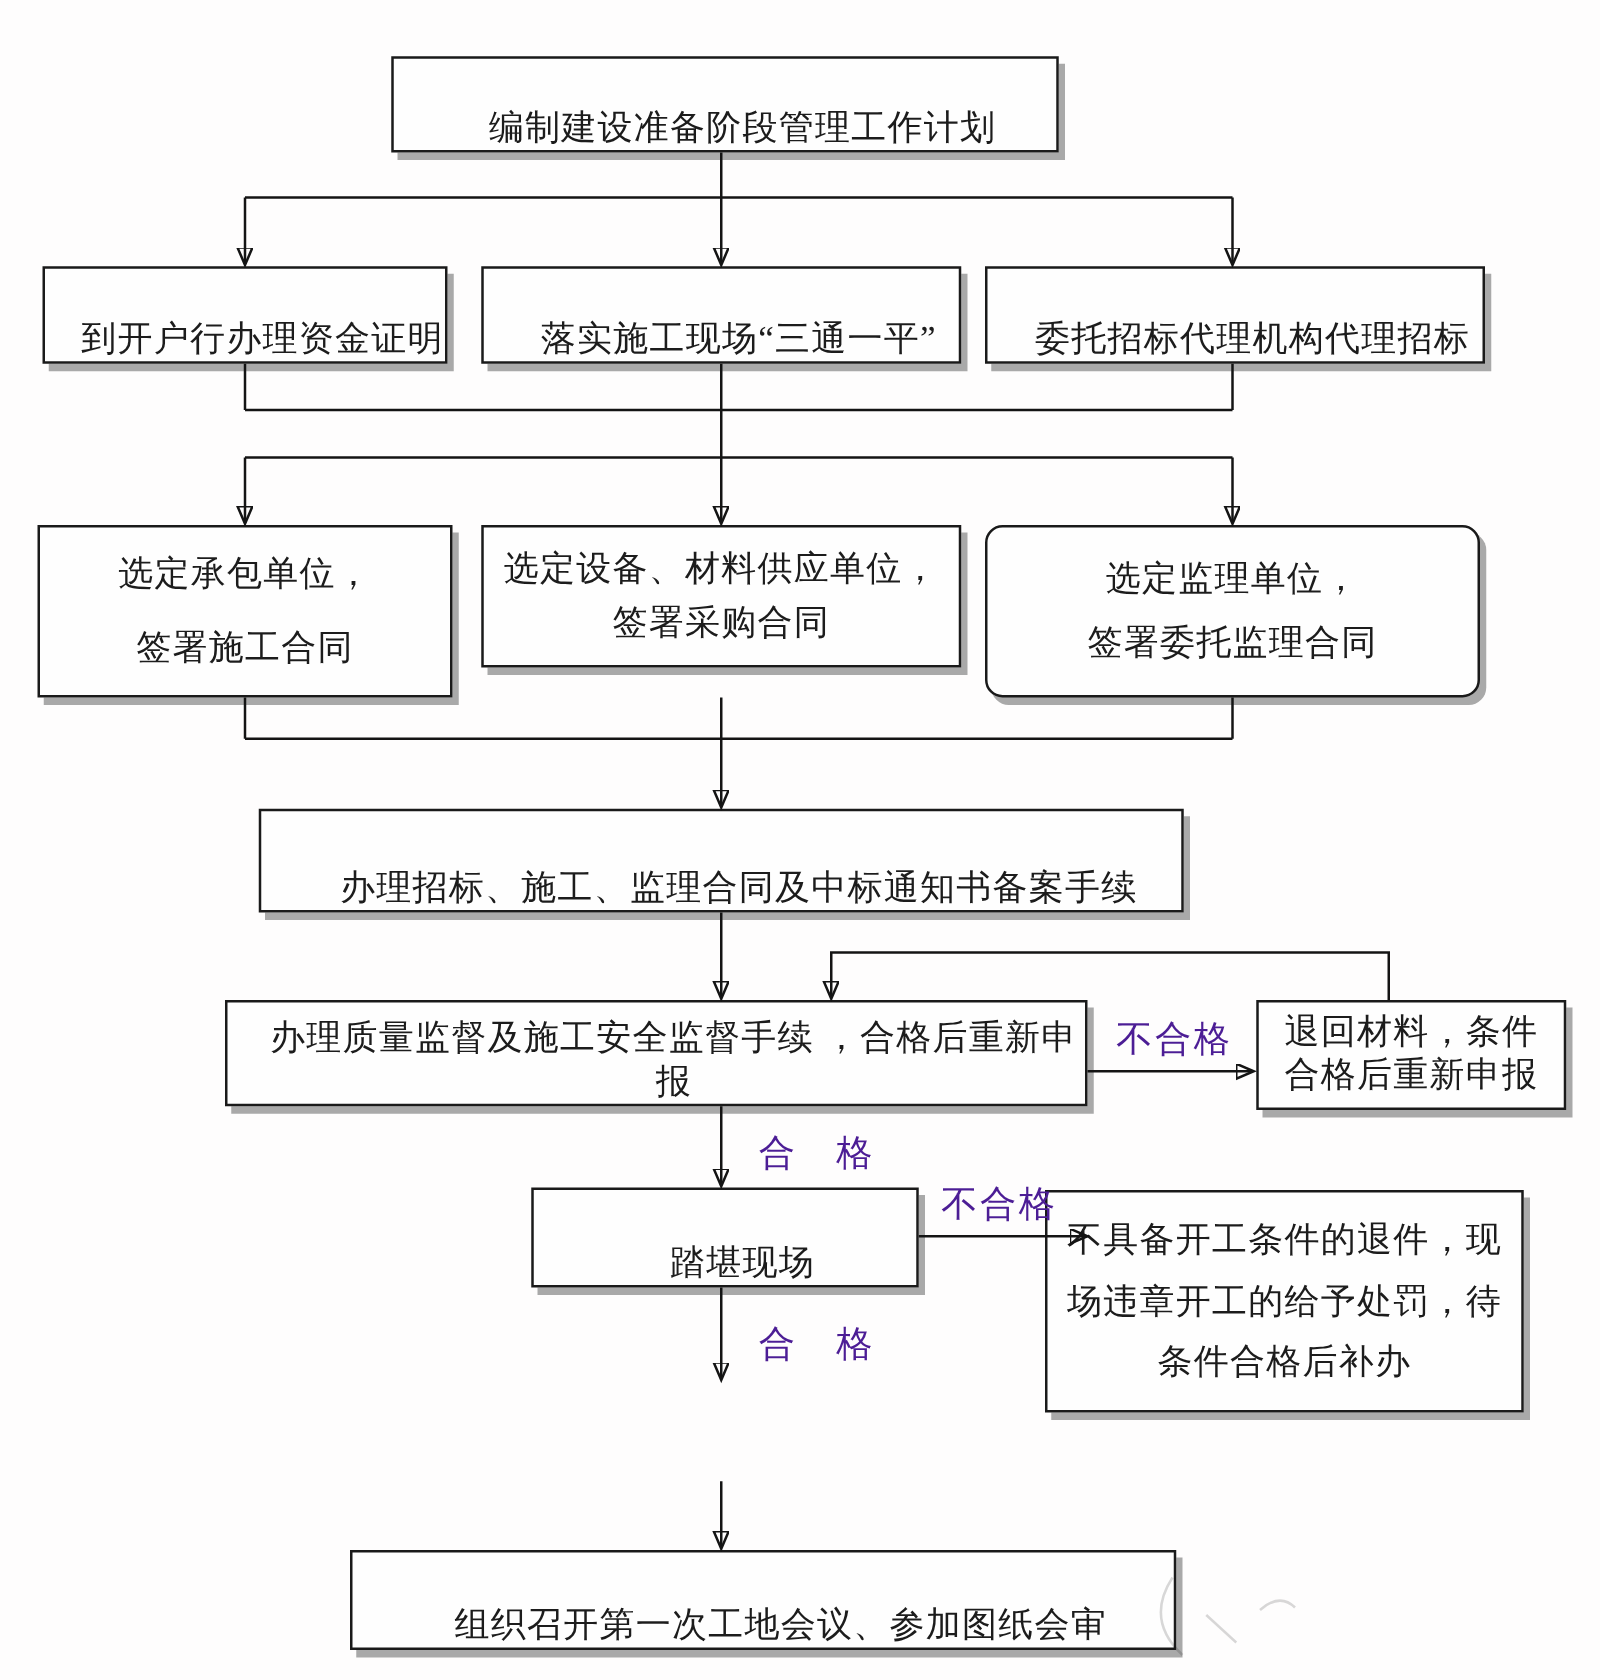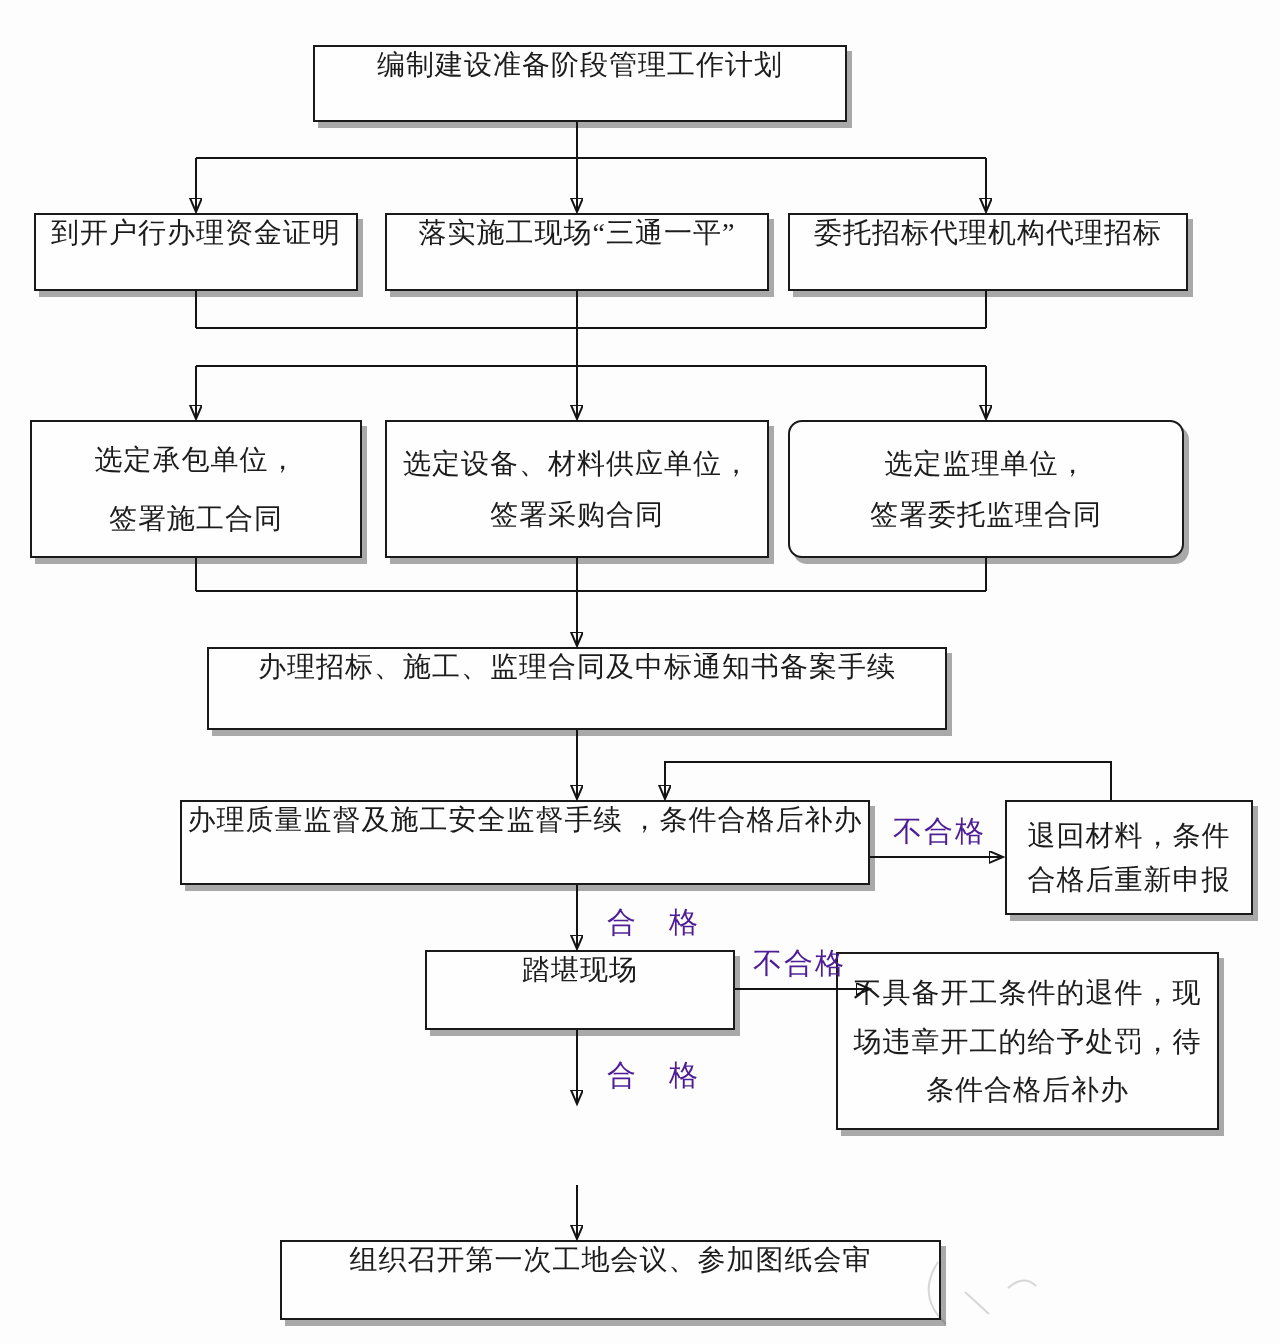--- a/index.html
+++ b/index.html
@@ -6,24 +6,24 @@
   .canvas{
     position:relative;width:1280px;height:1344px;margin:0 auto;
     background:#fefdfd;overflow:hidden;
     font-family:"Liberation Serif","DejaVu Serif",serif;
     color:#1c1c1c;
   }
   .wires{position:absolute;left:0;top:0;width:1280px;height:1344px;z-index:2;}
   .wires path{stroke:#141414;stroke-width:2;fill:none;}
   .node{
     position:absolute;z-index:1;box-sizing:border-box;
-    display:flex;flex-direction:column;align-items:center;justify-content:flex-start;
+    display:flex;flex-direction:column;align-items:center;justify-content:flex-end;
     background:#fefefe;border:2px solid #1a1a1a;
     box-shadow:5px 6px 0 #a9a9a9;
-    font-size:28px;letter-spacing:1px;text-align:center;line-height:1.25;
+    font-size:28px;letter-spacing:1px;text-align:center;line-height:1.25;padding-left:28px;
   }
   .node.multi{justify-content:space-evenly;padding:8px 2px;}
   .edge-label{
     position:absolute;z-index:3;font-size:29px;letter-spacing:2px;
     color:#4c1d95;white-space:nowrap;
   }
 </style>
 </head>
 <body>
 
@@ -113,39 +113,39 @@
 
   <div class="node" style="left:788px;top:213px;width:400px;height:78px;">
     <span>委托招标代理机构代理招标</span>
   </div>
 
   <div class="node multi" style="left:30px;top:420px;width:332px;height:138px;gap:13px;">
     <span>选定承包单位，</span>
     <span>签署施工合同</span>
   </div>
 
-  <div class="node multi" style="left:385px;top:420px;width:384px;height:138px;">
+  <div class="node multi" style="left:385px;top:420px;width:384px;height:114px;">
     <span>选定设备、材料供应单位，</span>
     <span>签署采购合同</span>
   </div>
 
   <div class="node multi" style="left:788px;top:420px;width:396px;height:138px;border-radius:14px;">
     <span>选定监理单位，</span>
     <span>签署委托监理合同</span>
   </div>
 
   <div class="node" style="left:207px;top:647px;width:740px;height:83px;">
     <span>办理招标、施工、监理合同及中标通知书备案手续</span>
   </div>
 
   <div class="node" style="left:180px;top:800px;width:690px;height:85px;">
-    <span>办理质量监督及施工安全监督手续 ，条件合格后补办</span>
+    <span>办理质量监督及施工安全监督手续 ，合格后重新申报</span>
   </div>
 
-  <div class="node multi" style="left:1005px;top:800px;width:248px;height:115px;">
+  <div class="node multi" style="left:1005px;top:800px;width:248px;height:88px;justify-content:flex-end;">
     <span>退回材料，条件</span>
     <span>合格后重新申报</span>
   </div>
 
   <div class="node" style="left:425px;top:950px;width:310px;height:80px;">
     <span>踏堪现场</span>
   </div>
 
   <div class="node multi" style="left:836px;top:952px;width:383px;height:178px;">
     <span>不具备开工条件的退件，现</span>

